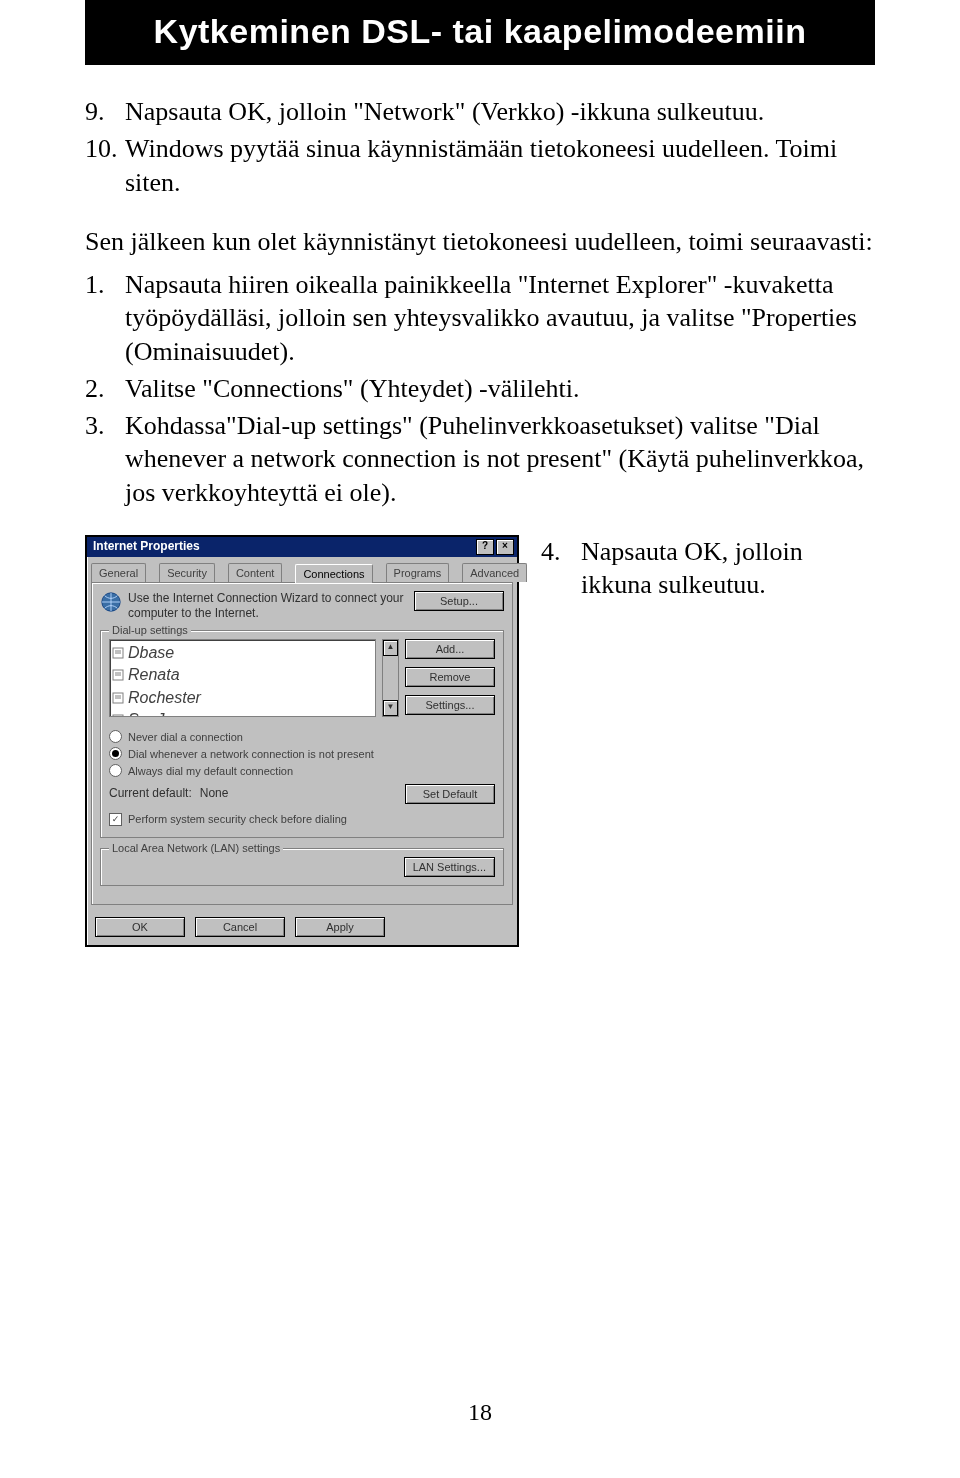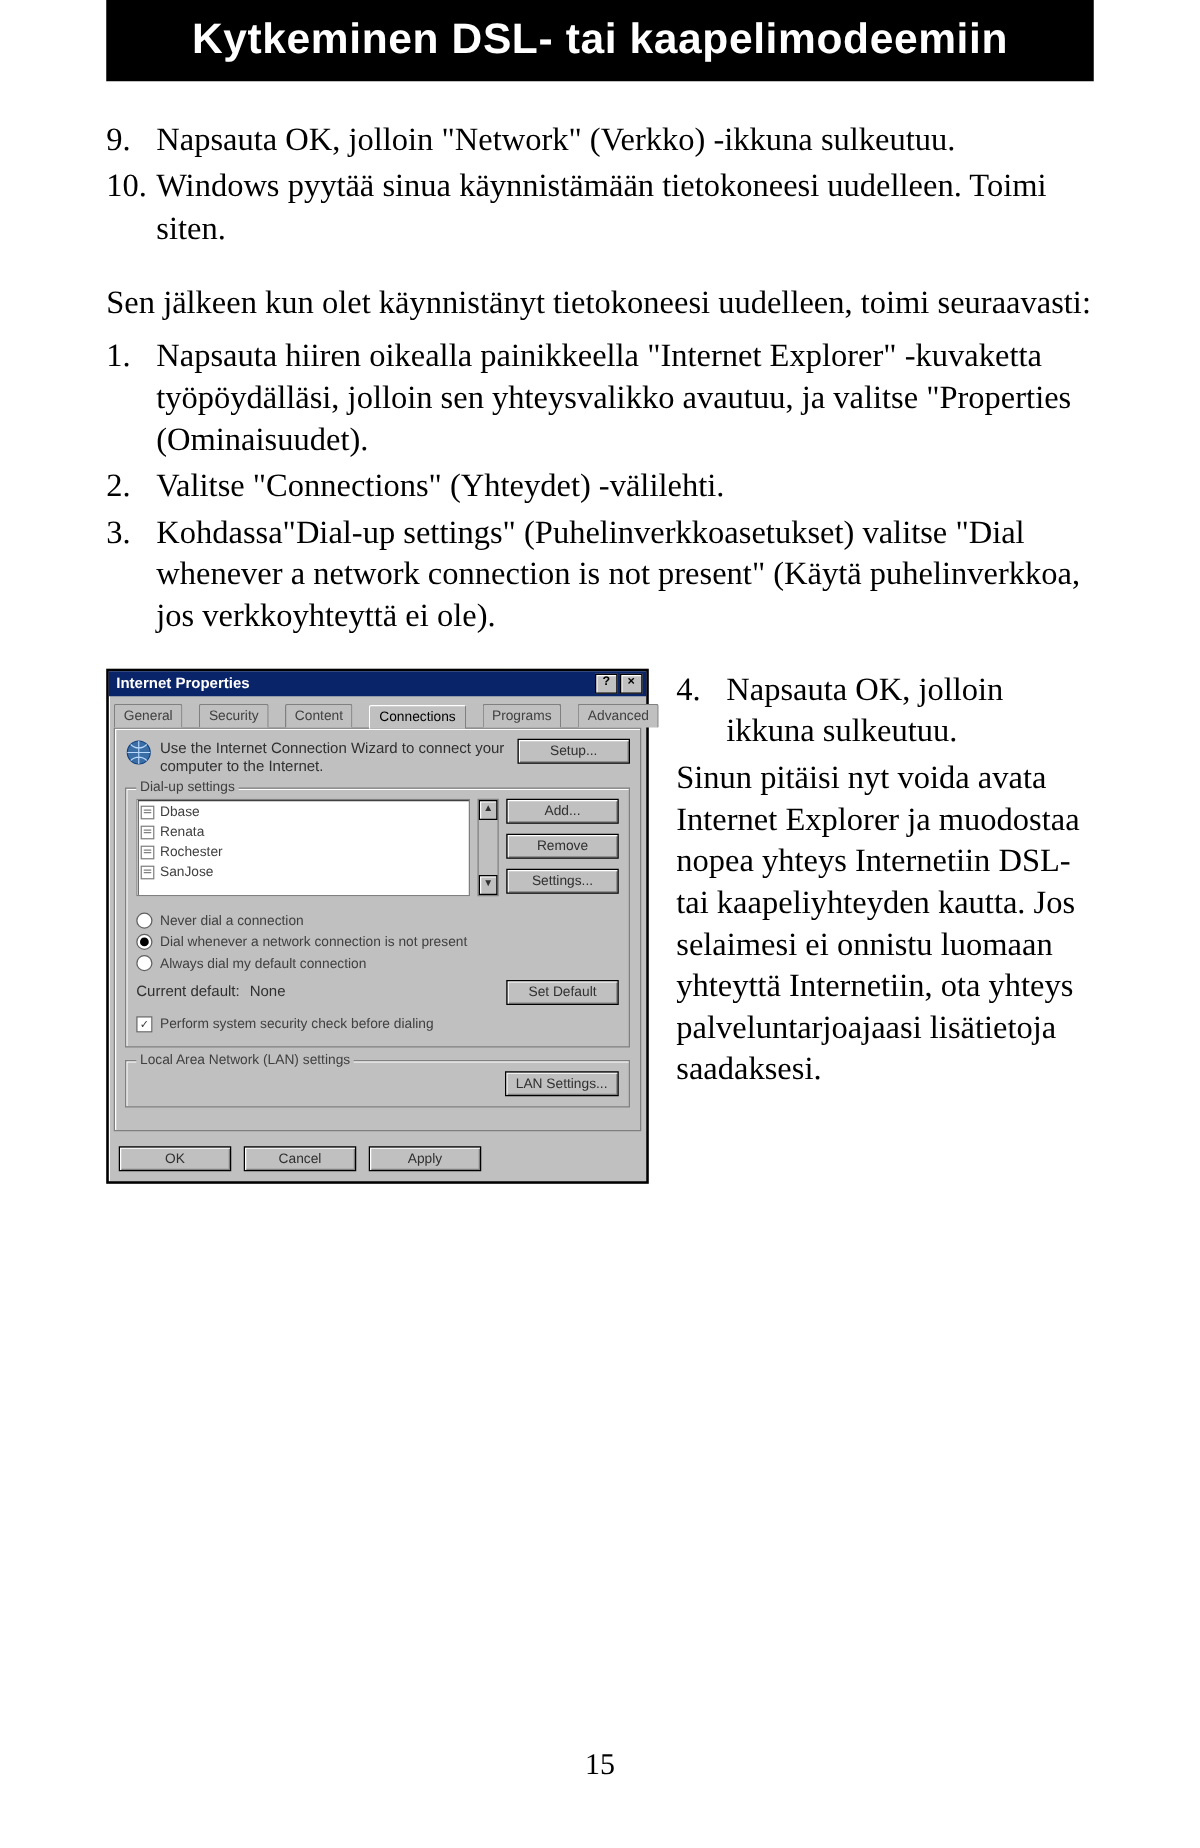--- a/index.html
+++ b/index.html
@@ -127,22 +127,22 @@
   .grp .lbl{
     position:absolute;top:-8px;left:8px;background:#c0c0c0;
     padding:0 3px;font-size:11px;color:#404040;
   }
   .listbox{
     display:flex;gap:6px;
   }
   .listbox .items{
     flex:1;background:#fff;border:1px solid #808080;
     box-shadow:inset 1px 1px 0 #404040;height:72px;
-    padding:2px;font-size:11px;color:#404040;overflow:hidden;
-    display:flex;flex-direction:column;
+    padding:2px;font-size:16px;color:#404040;overflow:hidden;
+    display:flex;flex-direction:column;font-style:italic;
   }
   .listbox .items .it{display:flex;align-items:center;gap:4px;padding:1px 0}
   .docicon{width:12px;height:12px}
   .listbox .scrl{
     width:15px;background:#c0c0c0;border:1px solid #808080;
     display:flex;flex-direction:column;justify-content:space-between;
   }
   .scrl .arr{height:14px;border:1px solid #000;box-shadow:inset 1px 1px 0 #fff;background:#c0c0c0;font-size:8px;text-align:center;line-height:12px}
   .btns-col{display:flex;flex-direction:column;gap:8px}
   .radio-row{display:flex;align-items:center;gap:6px;font-size:11px;color:#404040;margin:3px 0}
@@ -303,19 +303,18 @@
           </div>
         </div>
 
       </div>
 
       <div class="right-col">
         <div class="indent">
           <span class="num">4.</span>
           <span>Napsauta OK, jolloin ikkuna sulkeutuu.</span>
         </div>
-        <div>Sinun pitäisi nyt voida avata Internet Explorer ja muodostaa nopea yhteys Internetiin DSL- tai kaapeliyhteyden kautta. Jos selaimesi ei onnistu luomaan yhteyttä Internetiin, ota yhteys palveluntarjoajaasi lisätietoja saadaksesi.</div>
       </div>
     </div>
   </div>
 
-  <div class="page-num">15</div>
+  <div class="page-num">18</div>
 </div>
 
 </body></html>

